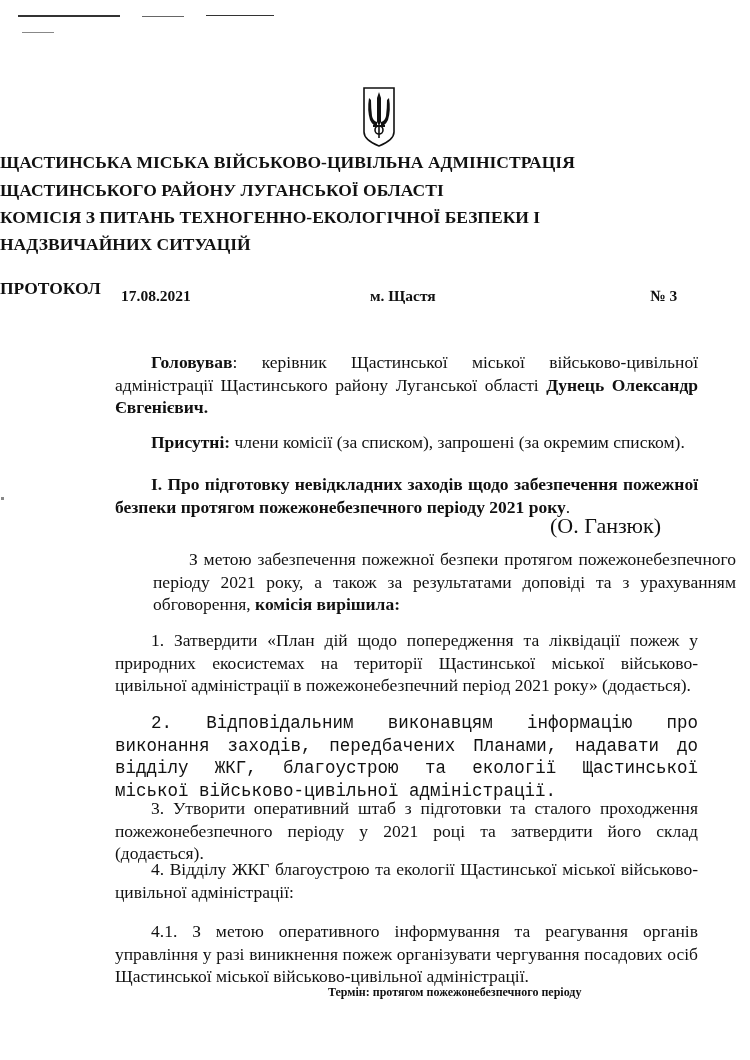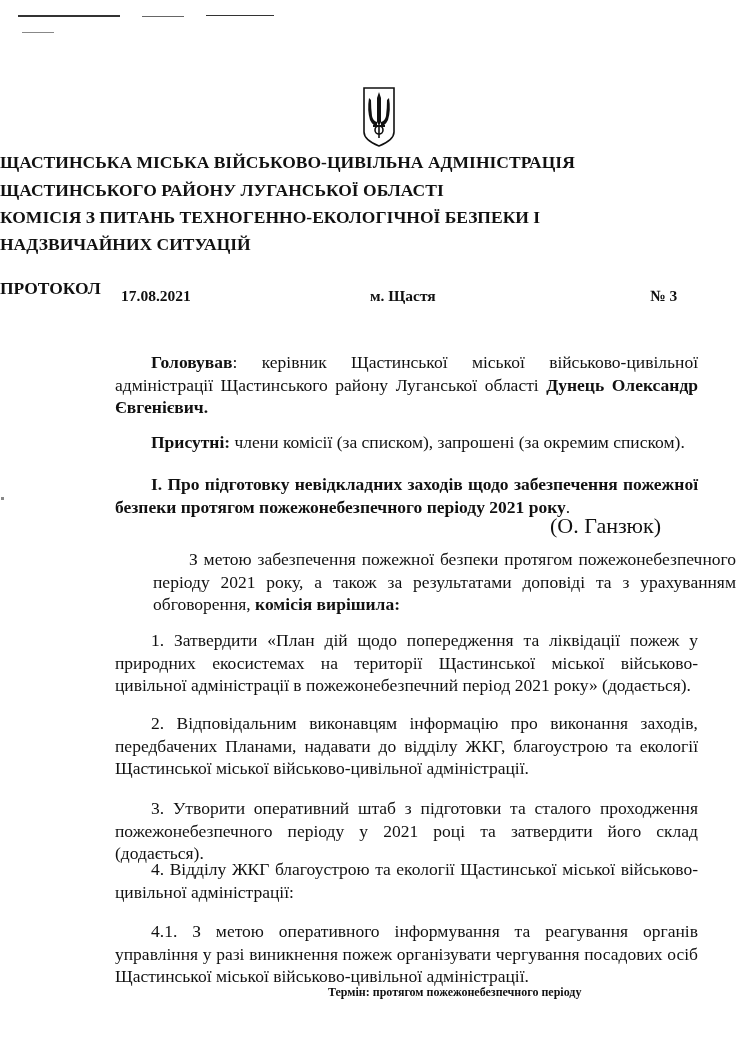--- a/index.html
+++ b/index.html
@@ -32,21 +32,21 @@
     .para { position: absolute; left: 115px; width: 583px; font-size: 17.5px; line-height: 22.5px; text-align: justify; }
     .indent { text-indent: 36px; }
     .b { font-weight: bold; }
 
     .p-chair { top: 332px; margin-top: 19px; }
     .p-present { top: 431px; }
     .p-topic { top: 473px; font-weight: bold; }
     .p-speaker { position:absolute; top: 513px; left: 550px; font-size: 22px; }
     .p-intro { top: 548px; margin-left: 38px; }
     .p-item1 { top: 629px; }
-    .p-item2 { top: 712px; }
+    .p-item2 { top: 712px; font-family: Liberation Mono, monospace; }
     .p-item3 { top: 797px; }
     .p-item4 { top: 858px; }
     .p-item41 { top: 920px; }
     .p-term { position:absolute; top: 985px; left: 328px; font-size: 12px; font-weight: bold; }
   </style>
 </head>
 <body>
 
 <div class="scan-mark m1"></div>
 <div class="scan-mark m2"></div>

